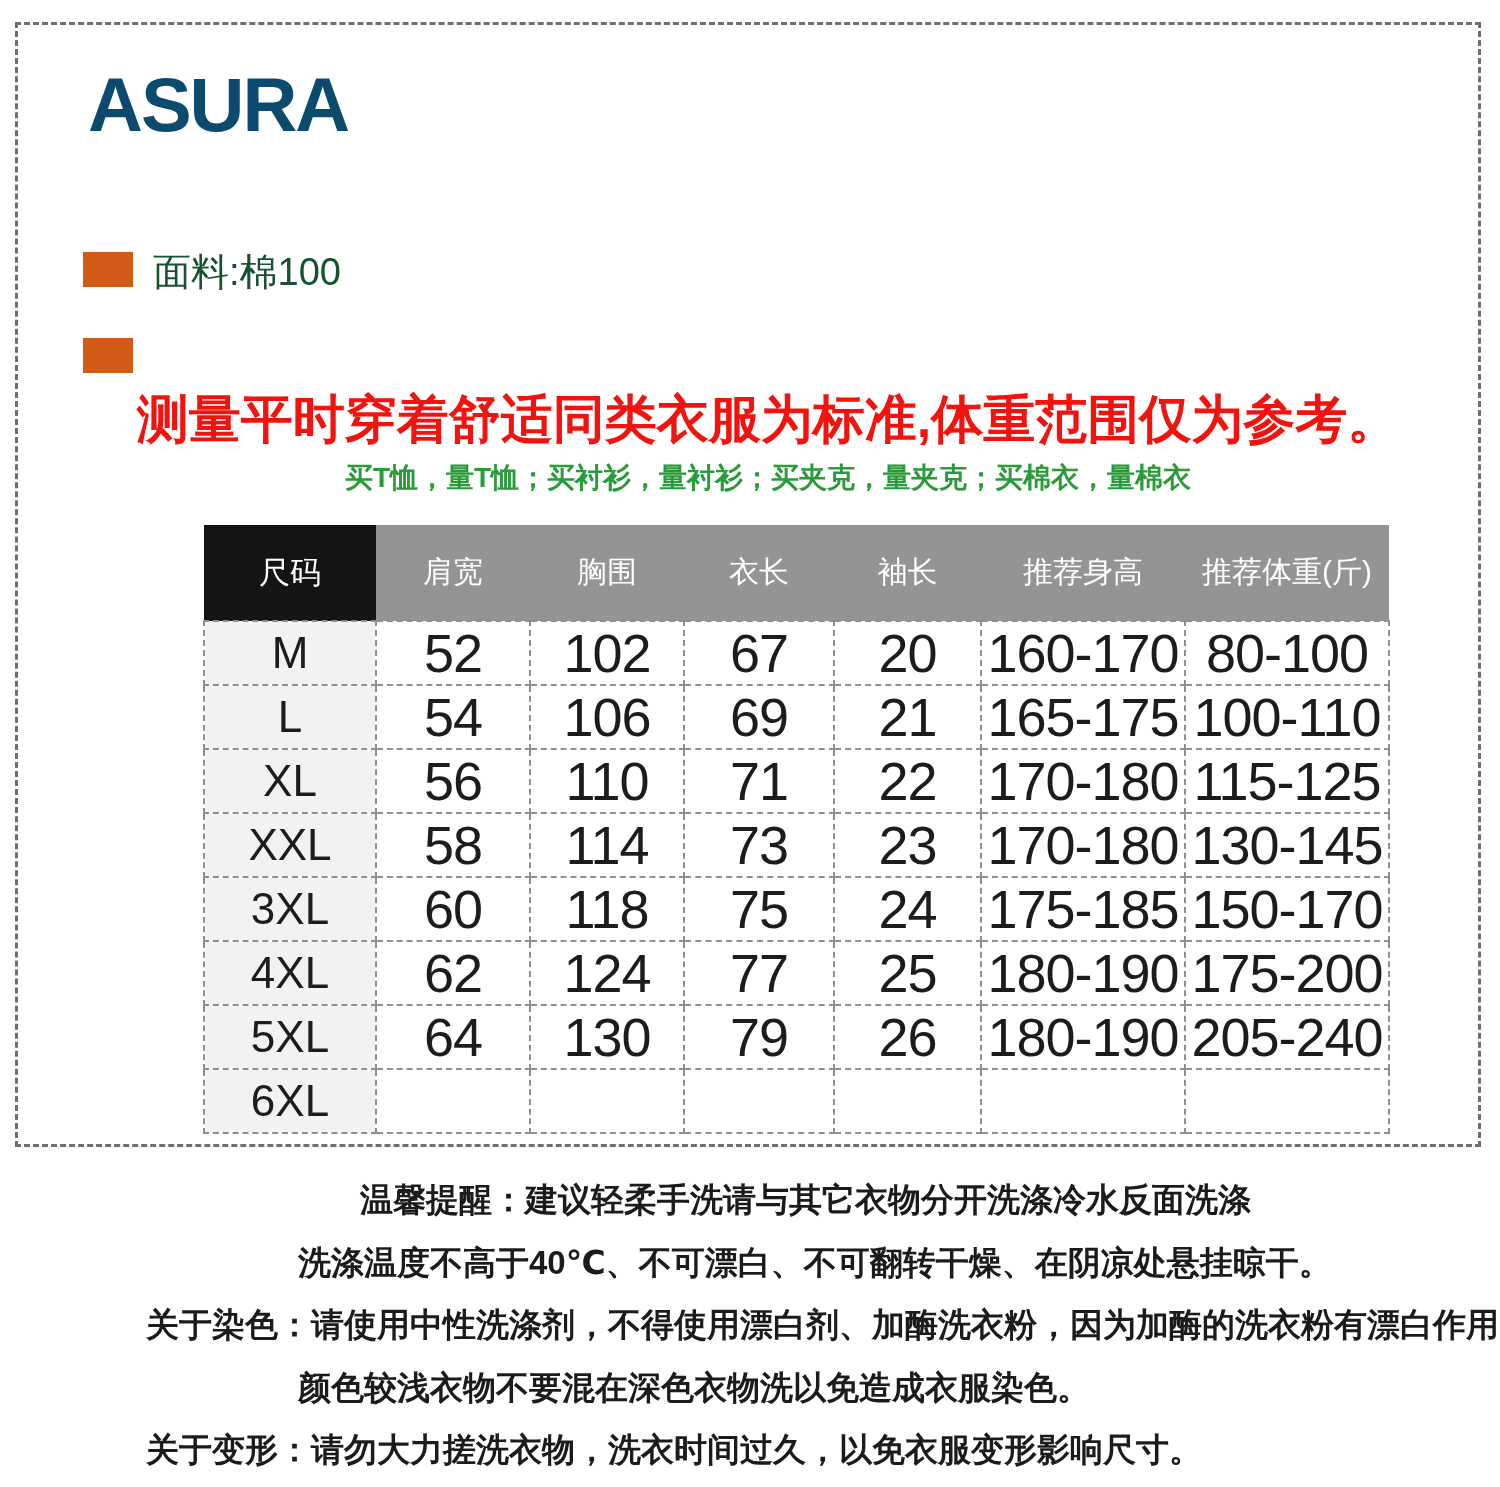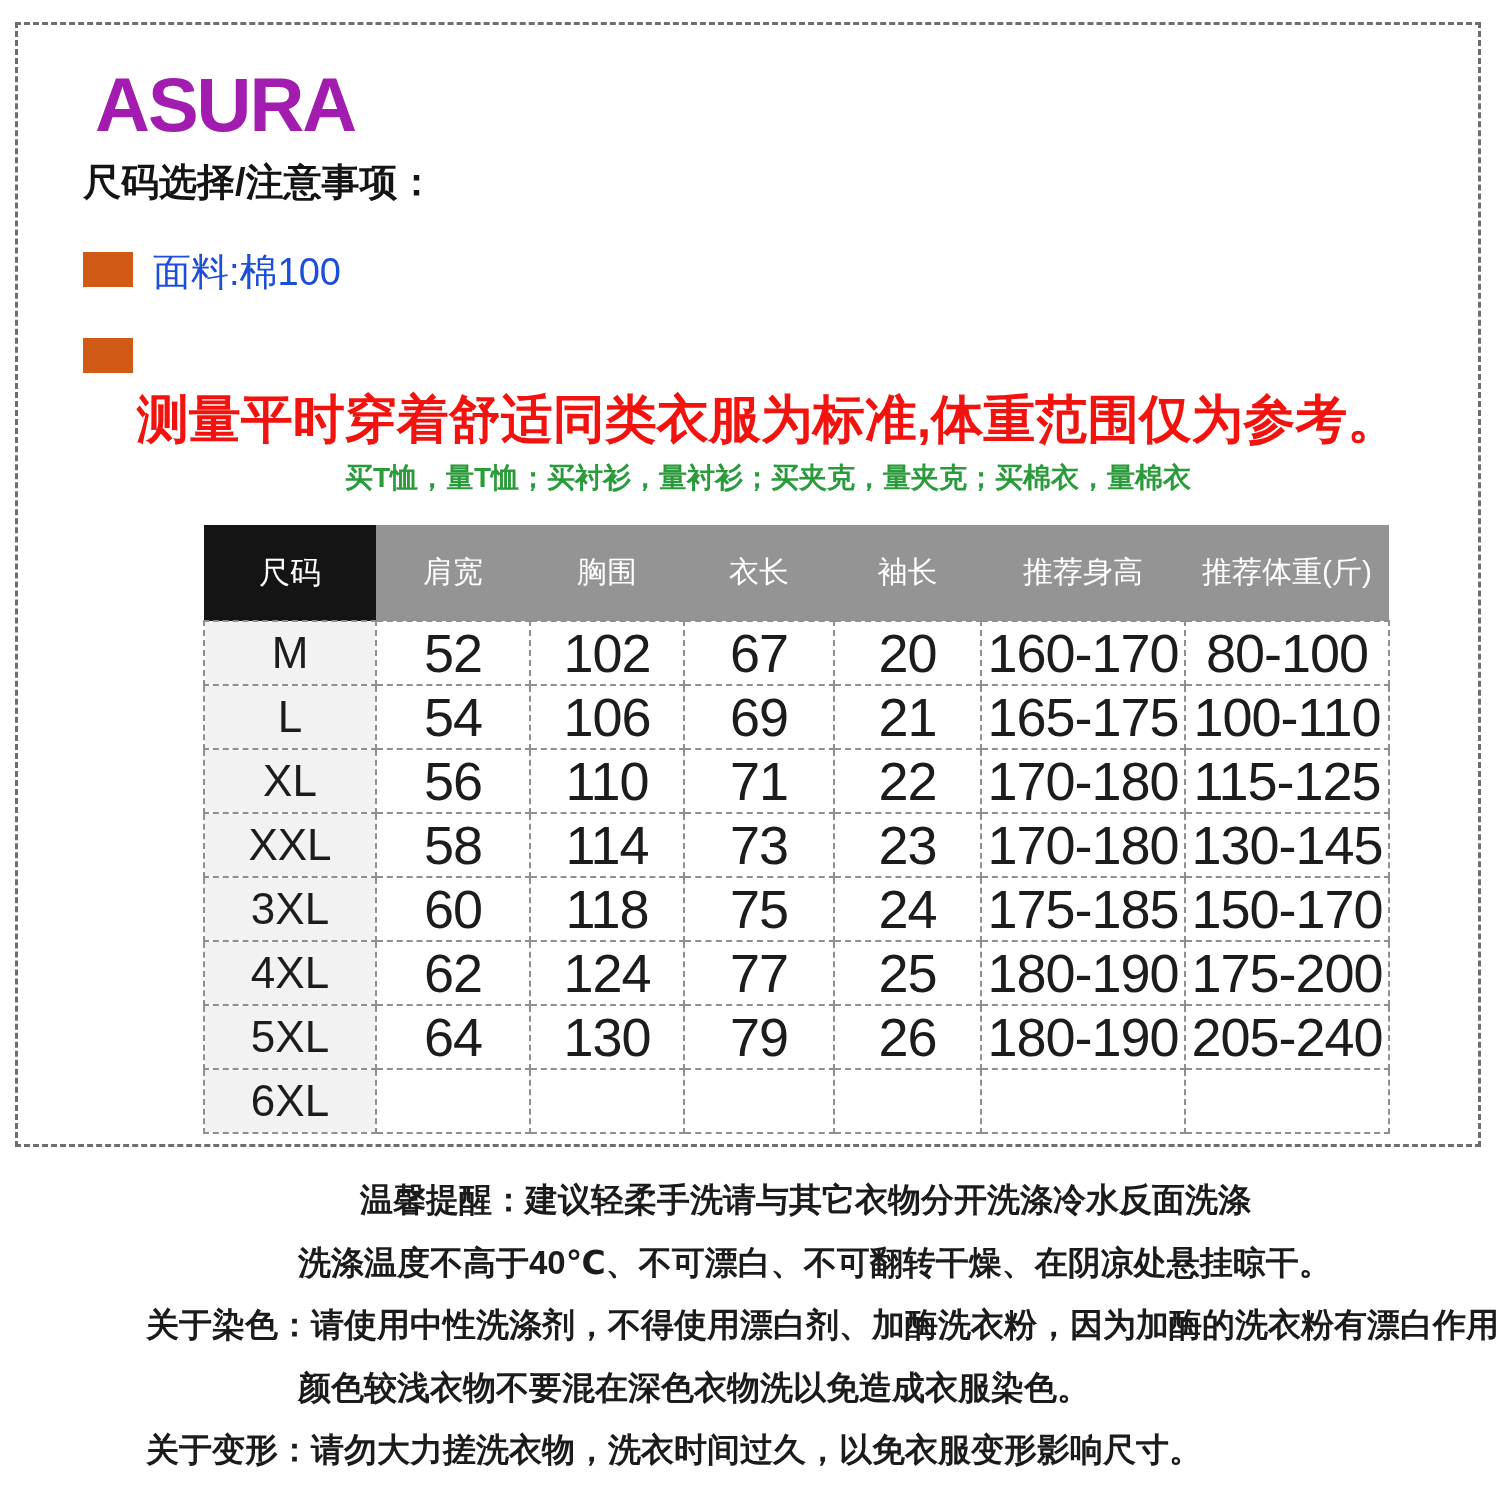--- a/index.html
+++ b/index.html
@@ -22,26 +22,26 @@
     top: 22px;
     width: 1466px;
     height: 1125px;
     border: 3px dashed #6e6e6e;
     box-sizing: border-box;
     background: #ffffff;
   }
   
   .brand {
     position: absolute;
-    left: 77px;
+    left: 70px;
     top: 42px;
     font-size: 76px;
     font-weight: 800;
     letter-spacing: -2px;
-    color: #a21caf;
+    color: #0c4a6e;
     line-height: 1.0;
   }
   .subtitle {
     position: absolute;
     left: 65px;
     top: 132px;
     font-size: 38px;
     font-weight: 700;
     color: #141414;
   }
@@ -53,21 +53,21 @@
     height: 35px;
     background: #d05a16;
   }
   .bullet-square.b1 { top: 227px; }
   .bullet-square.b2 { top: 313px; }
   .bullet-text-orange {
     position: absolute;
     left: 135px;
     top: 222px;
     font-size: 38px;
-    color: #1d4ed8;
+    color: #14532d;
   }
   .bullet-text-black {
     position: absolute;
     left: 135px;
     top: 312px;
     width: 1320px;
     font-size: 29px;
     font-weight: 700;
     color: #1b1b1b;
     white-space: nowrap;
@@ -161,21 +161,20 @@
   .care-1 { left: 298px; top: 1241px; }
   .care-2 { left: 146px; top: 1303px; text-align: center; }
   .care-3 { left: 298px; top: 1366px; }
   .care-4 { left: 146px; top: 1428px; }
 </style>
 </head>
 <body>
 
 <div class="frame">
   <div class="brand">ASURA</div>
-  <div class="subtitle">尺码选择/注意事项：</div>
 
   <div class="bullet-square b1"></div>
   <div class="bullet-text-orange">面料:棉100</div>
 
   <div class="bullet-square b2"></div>
 
   <div class="warn-red">测量平时穿着舒适同类衣服为标准,体重范围仅为参考。</div>
   <div class="tip-green">买T恤，量T恤；买衬衫，量衬衫；买夹克，量夹克；买棉衣，量棉衣</div>
 
   <table class="size-table">

